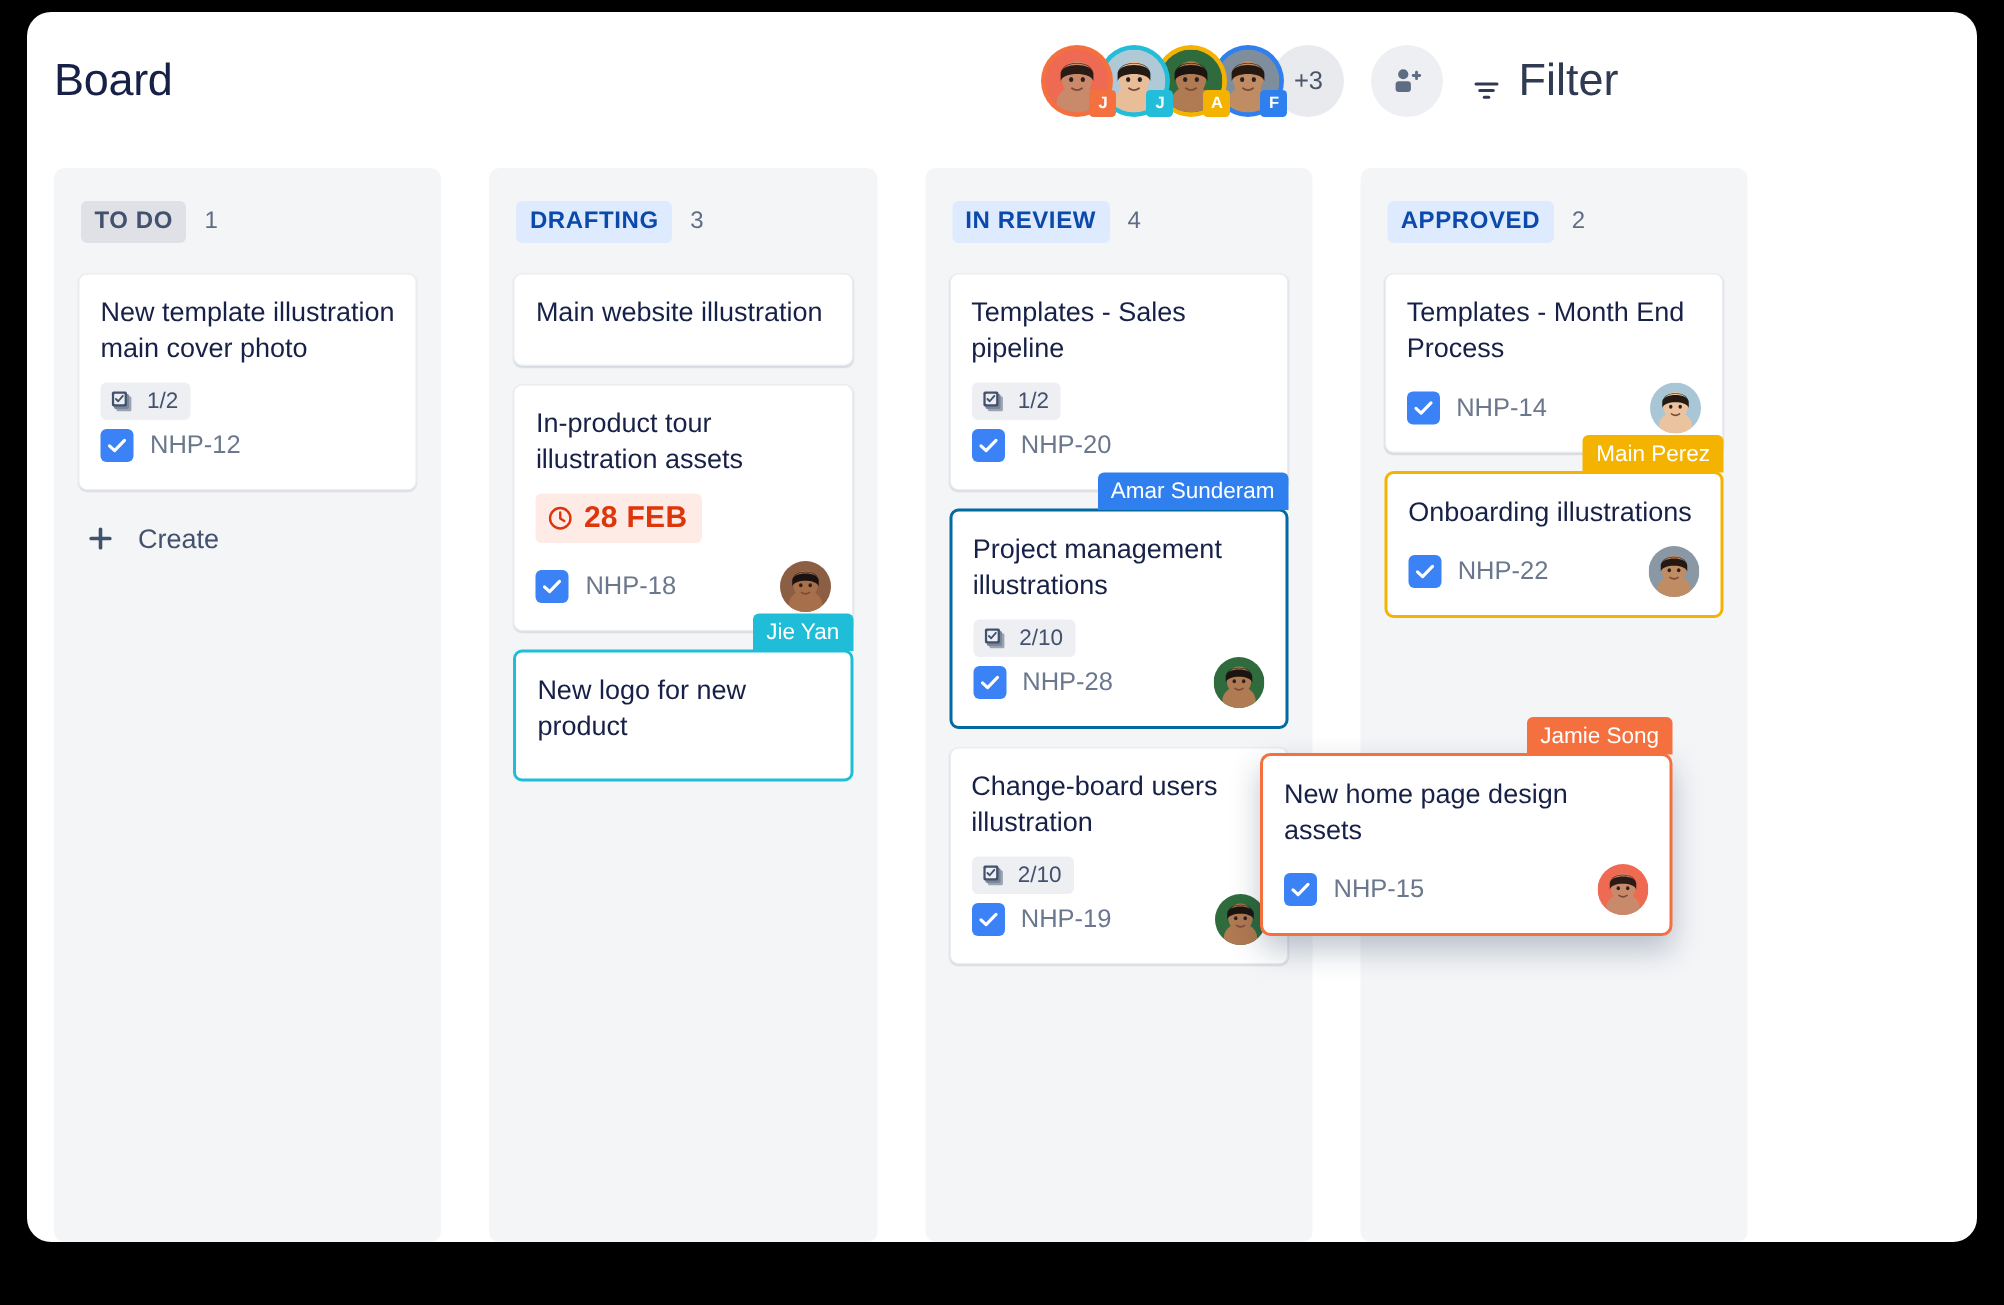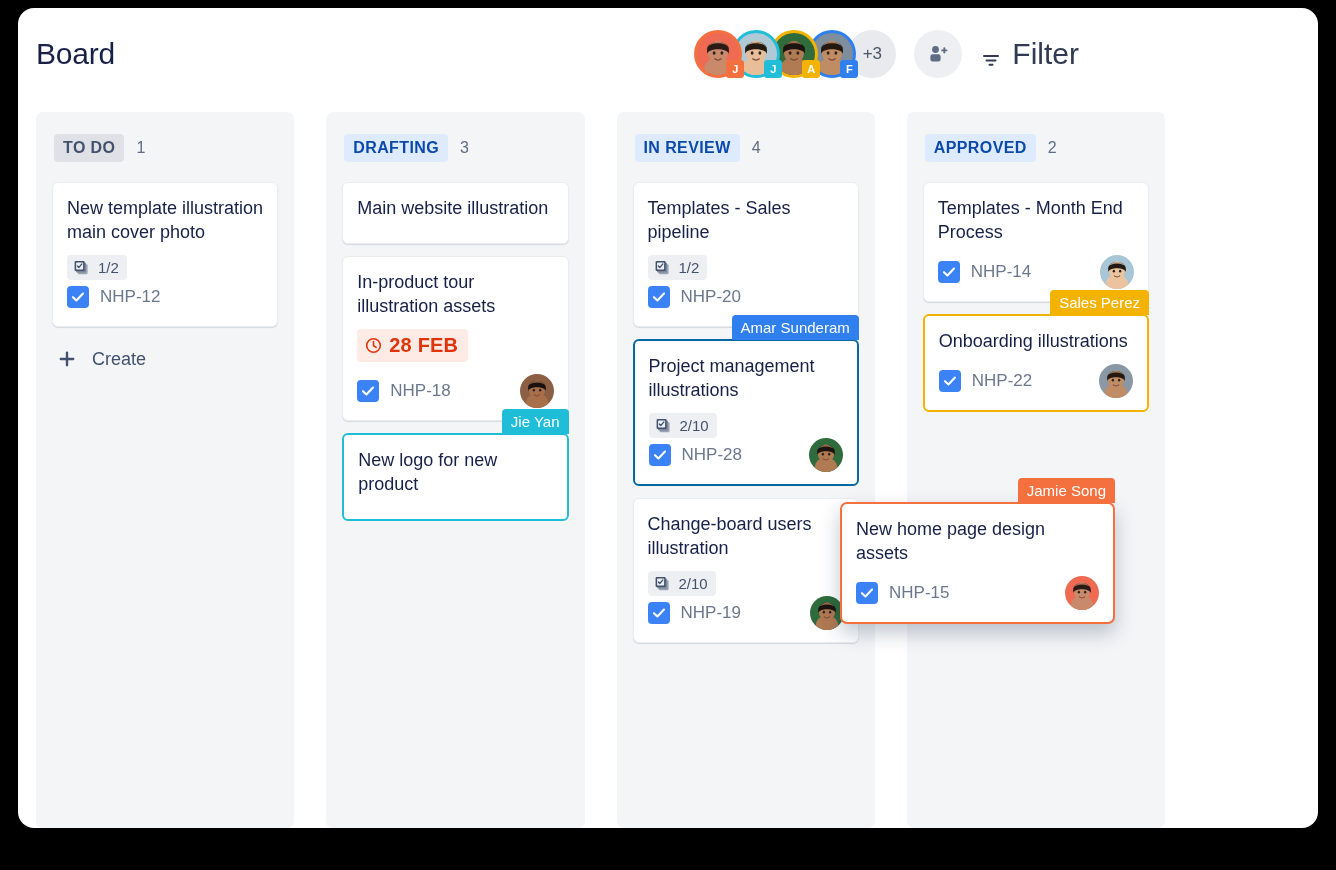--- a/index.html
+++ b/index.html
@@ -606,21 +606,21 @@
                 <path d="M9.6 16 C10 6.5 30 6.5 30.4 16 C30.4 12 27 8.5 20 8.5 C13 8.5 9.6 12 9.6 16 Z" fill="#241A14"></path>
                 <path d="M9.6 15.5 C9.6 8 30.4 8 30.4 15.5 L30.4 20 C29 14 11 14 9.6 20 Z" fill="#241A14"></path>
                 <ellipse cx="16.3" cy="19" rx="1.35" ry="1.6" fill="#2a2020"></ellipse>
                 <ellipse cx="23.7" cy="19" rx="1.35" ry="1.6" fill="#2a2020"></ellipse>
                 <path d="M16.8 24.6 Q20 27 23.2 24.6" stroke="#7a4a38" stroke-width="1.2" fill="none" stroke-linecap="round"></path>
               </svg>
             </span>
           </div>
         </div>
         <div class="card sel-amber">
-          <div class="name-tag tag-amber">Sales Perez</div>
+          <div class="name-tag tag-amber">Main Perez</div>
           <div class="card-title">Onboarding illustrations</div>
           <div class="card-foot">
             <div class="card-key">
               <span class="check">
                 <svg width="14" height="14" viewBox="0 0 14 14">
                   <path d="M2 7.2 L5.4 10.4 L12 3.6" stroke="#fff" stroke-width="2.1" fill="none" stroke-linecap="round" stroke-linejoin="round"></path>
                 </svg>
               </span>
               <span>NHP-22</span>
             </div>

